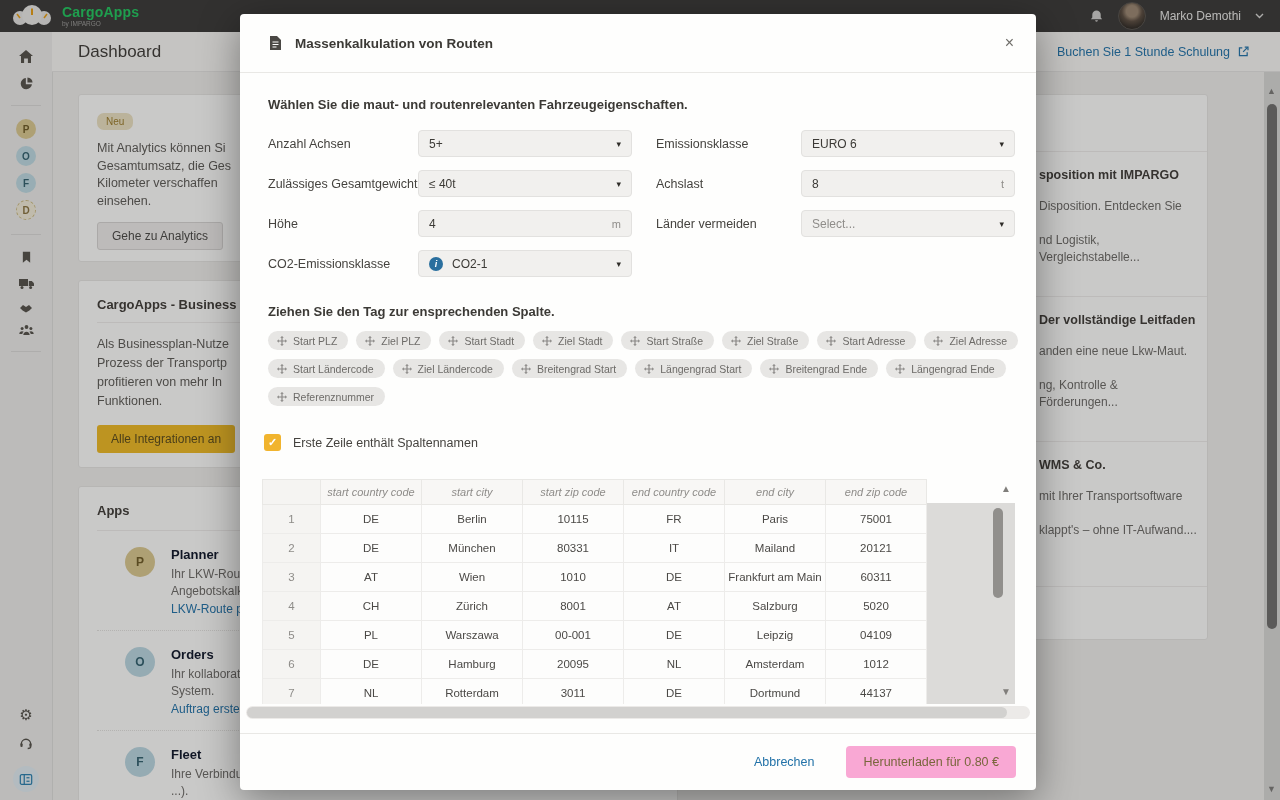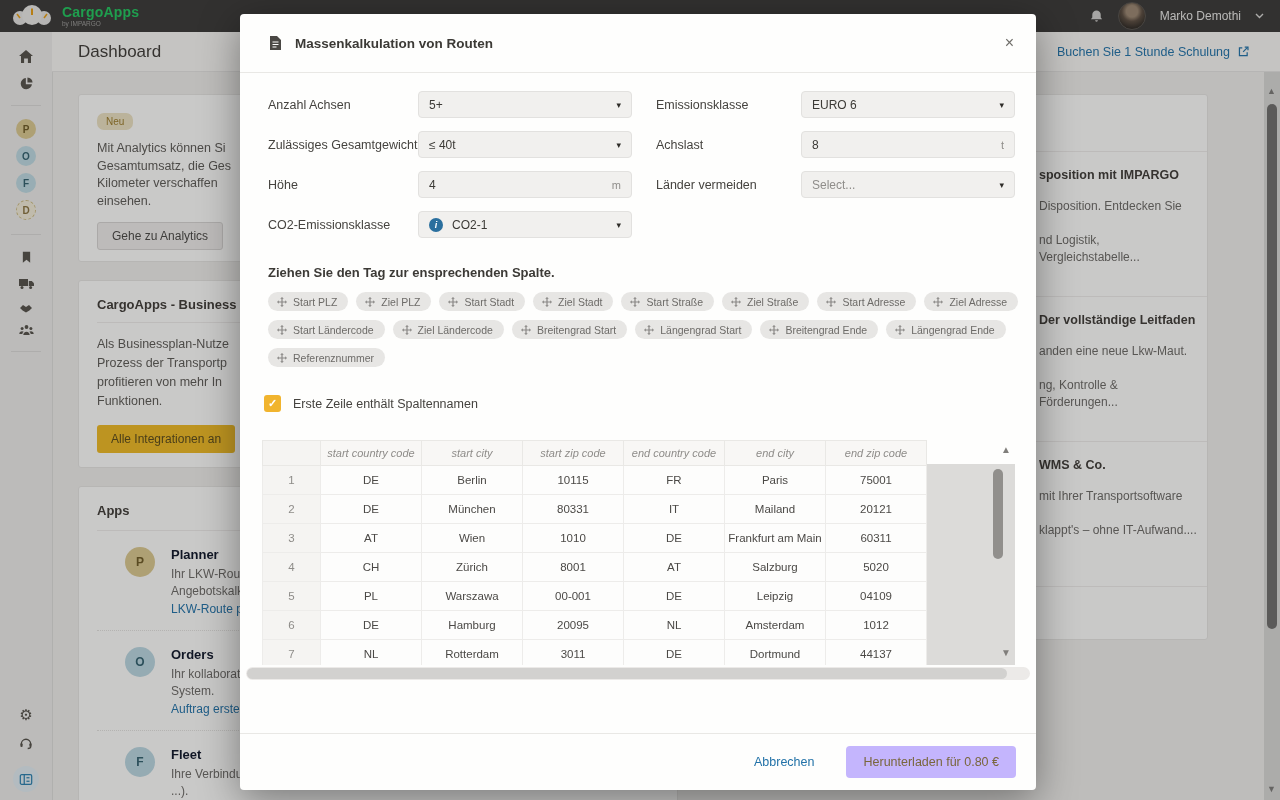--- a/index.html
+++ b/index.html
@@ -133,21 +133,21 @@
   .sz-arrow{position:absolute;right:5px;color:#807e7b;font-size:10px;line-height:1;}
   .sz-up{top:5px;}
   .sz-down{bottom:7px;}
   .sz-track{position:absolute;top:24px;left:0;right:0;bottom:0;background:#dcdbd9;}
   .sz-thumb{position:absolute;right:13px;top:5px;width:10px;height:90px;background:#918f8c;border-radius:5px;}
   .hbar{height:13px;background:#eceae8;border-radius:7px;margin:2px 0 0 -22px;width:784px;position:relative;}
   .hbar-thumb{position:absolute;left:1px;top:1px;bottom:1px;width:97%;background:#d2d1cf;border-radius:6px;}
   .mfoot{height:56px;flex:0 0 56px;border-top:1px solid #e9e8e5;display:flex;align-items:center;
     justify-content:flex-end;gap:32px;padding:0 20px;}
   .cancel{color:#2272a8;font-size:12.5px;}
-  .dl-btn{background:#c4b5fd;border-radius:4px;padding:9px 17px;font-size:12.5px;color:#79663c;}
+  .dl-btn{background:#f9a8d4;border-radius:4px;padding:9px 17px;font-size:12.5px;color:#79663c;}
 </style>
 </head>
 <body>
 
 <div class="screen">
 
   <div class="topbar">
     <div class="logo">
       <svg width="44" height="26" viewBox="0 0 44 26">
         <circle cx="10" cy="15" r="7" fill="#e2e1df"></circle>
@@ -346,20 +346,21 @@
           <path d="M2 1h7l4 4v10H2z"></path>
           <line x1="4.5" y1="7" x2="10.5" y2="7" stroke="#fefefd" stroke-width="1"></line>
           <line x1="4.5" y1="9.5" x2="10.5" y2="9.5" stroke="#fefefd" stroke-width="1"></line>
           <line x1="4.5" y1="12" x2="8.5" y2="12" stroke="#fefefd" stroke-width="1"></line>
         </svg>
       <span class="mtitle">Massenkalkulation von Routen</span>
       <span class="mclose">×</span>
     </div>
 
     <div class="mbody">
+      <div class="msub">Wählen Sie die maut- und routenrelevanten Fahrzeugeigenschaften.</div>
 
       <div class="form">
         <div class="fcol left">
           <div class="frow">
             <span class="flabel">Anzahl Achsen</span>
             <div class="fctrl">
               <span class="fval">5+</span>
               <span class="caret">▾</span>
             </div>
           </div>

